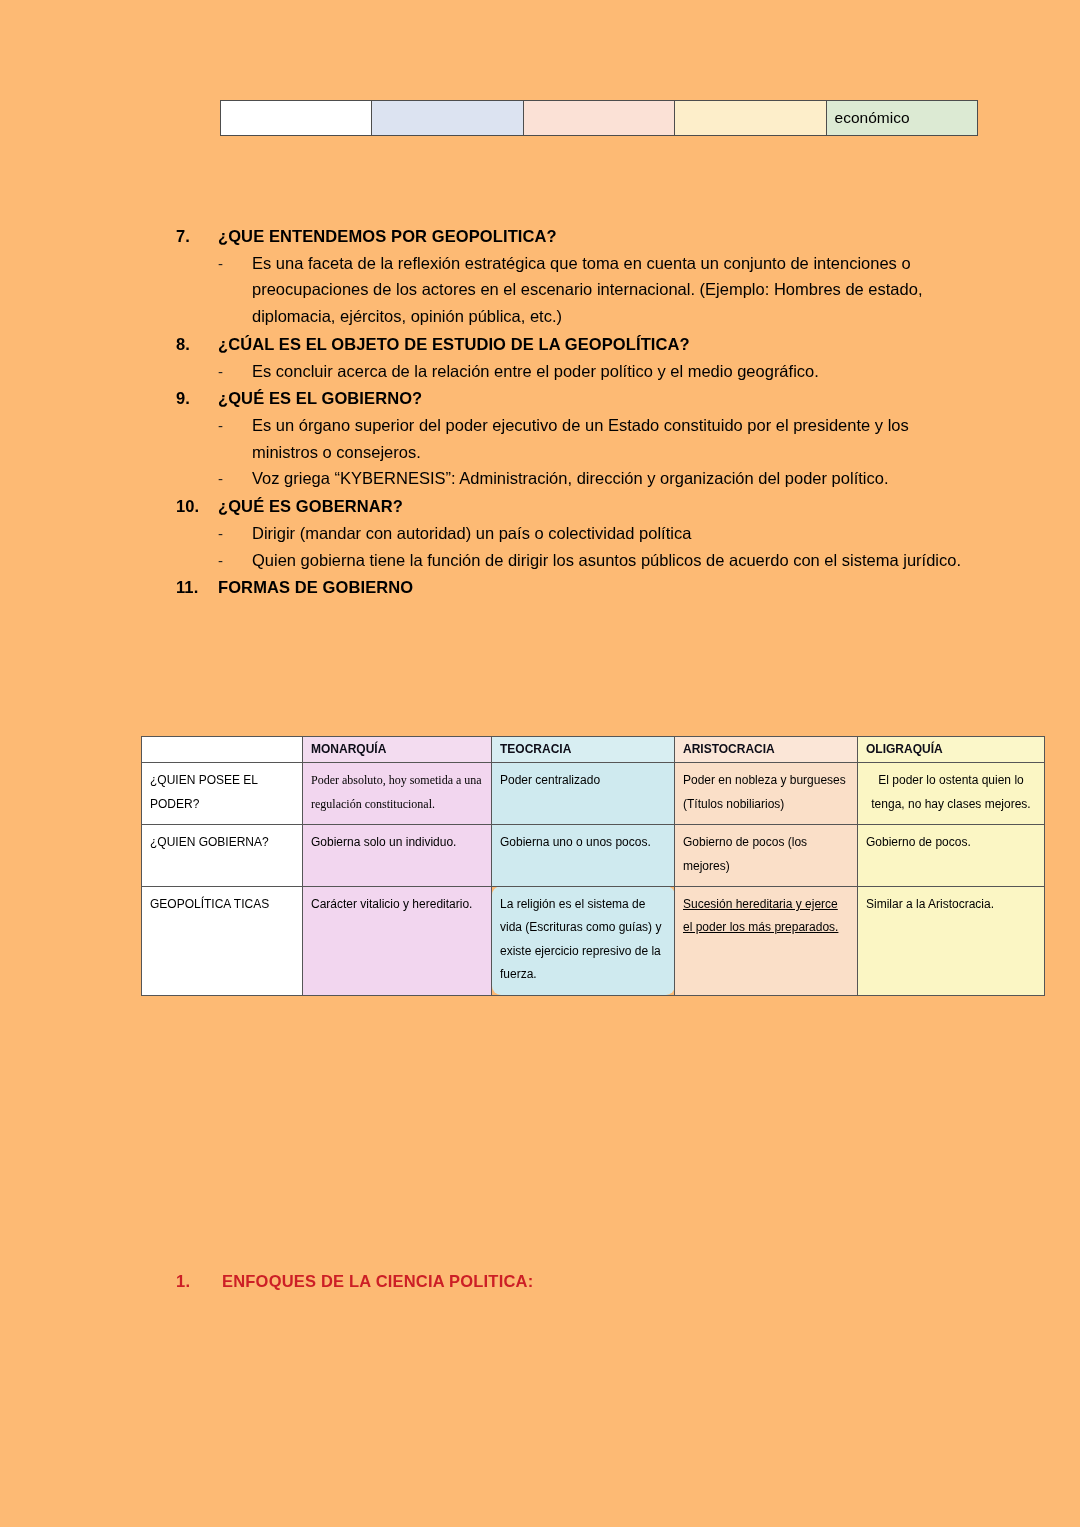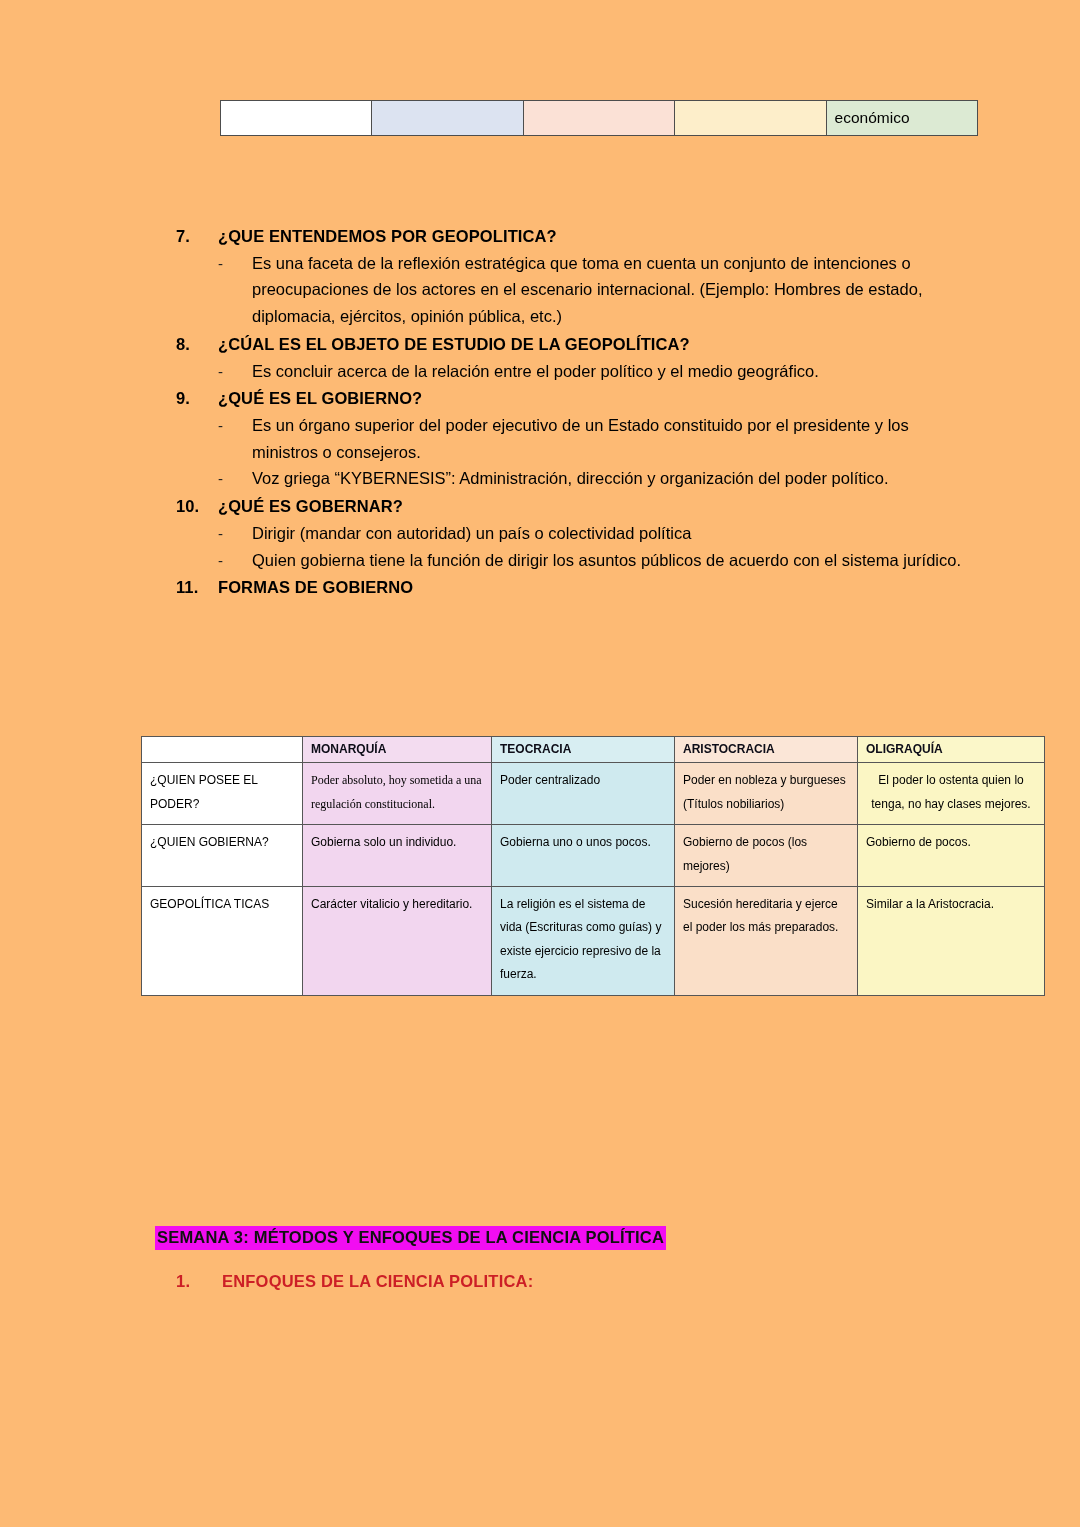--- a/index.html
+++ b/index.html
@@ -239,27 +239,26 @@
       <tr>
         <td class="col-label" style="background: rgb(255, 255, 255);">¿QUIEN GOBIERNA?</td>
         <td class="col-a" style="background: rgb(242, 214, 239);">Gobierna solo un individuo.</td>
         <td class="col-b" style="background: rgb(207, 234, 239);">Gobierna uno o unos pocos.</td>
         <td class="col-c" style="background: rgb(250, 223, 200);">Gobierno de pocos (los mejores)</td>
         <td class="col-d" style="background: rgb(251, 246, 196);">Gobierno de pocos.</td>
       </tr>
       <tr>
         <td class="col-label" style="background: rgb(255, 255, 255);">GEOPOLÍTICA TICAS</td>
         <td class="col-a" style="background: rgb(242, 214, 239);">Carácter vitalicio y hereditario.</td>
-        <td class="col-b" style="background: rgb(207, 234, 239);">La religión es el sistema de vida (Escrituras como guías) y existe ejercicio represivo de la fuerza.</td>
-        <td class="col-c" style="background: rgb(250, 223, 200);">Sucesión hereditaria y ejerce el poder los más preparados.</td>
+        <td class="col-b" style="background: rgb(207, 234, 239); border-radius: 9px;">La religión es el sistema de vida (Escrituras como guías) y existe ejercicio represivo de la fuerza.</td>
+        <td class="col-c" style="background: rgb(250, 223, 200); text-decoration: underline;">Sucesión hereditaria y ejerce el poder los más preparados.</td>
         <td class="col-d" style="background: rgb(251, 246, 196);">Similar a la Aristocracia.</td>
       </tr>
     </tbody>
   </table>
 
-  <div class="semana" style="background: rgb(242, 13, 242); color: rgb(17, 17, 17);">SEMANA 3: MÉTODOS Y ENFOQUES DE LA CIENCIA POLÍTICA</div>
 
   <div class="final-item" style="color: rgb(204, 31, 38);">
     <span class="q-num">1.</span>
     <span>ENFOQUES DE LA CIENCIA POLITICA:</span>
   </div>
 
 </div>
 
 </body></html>

